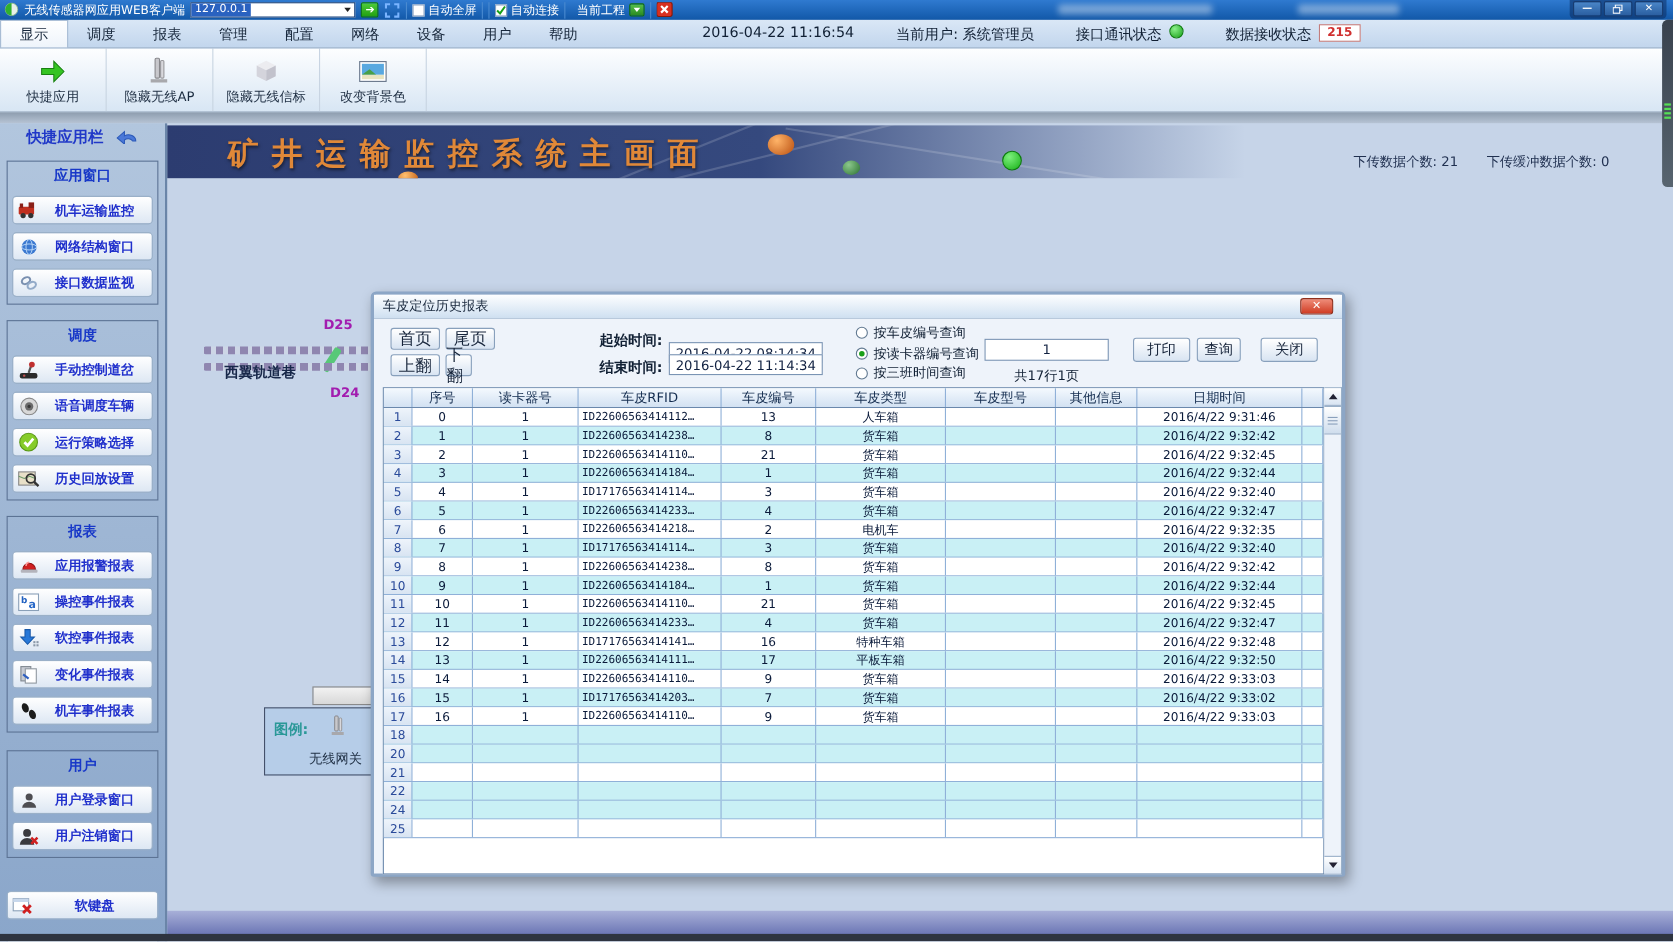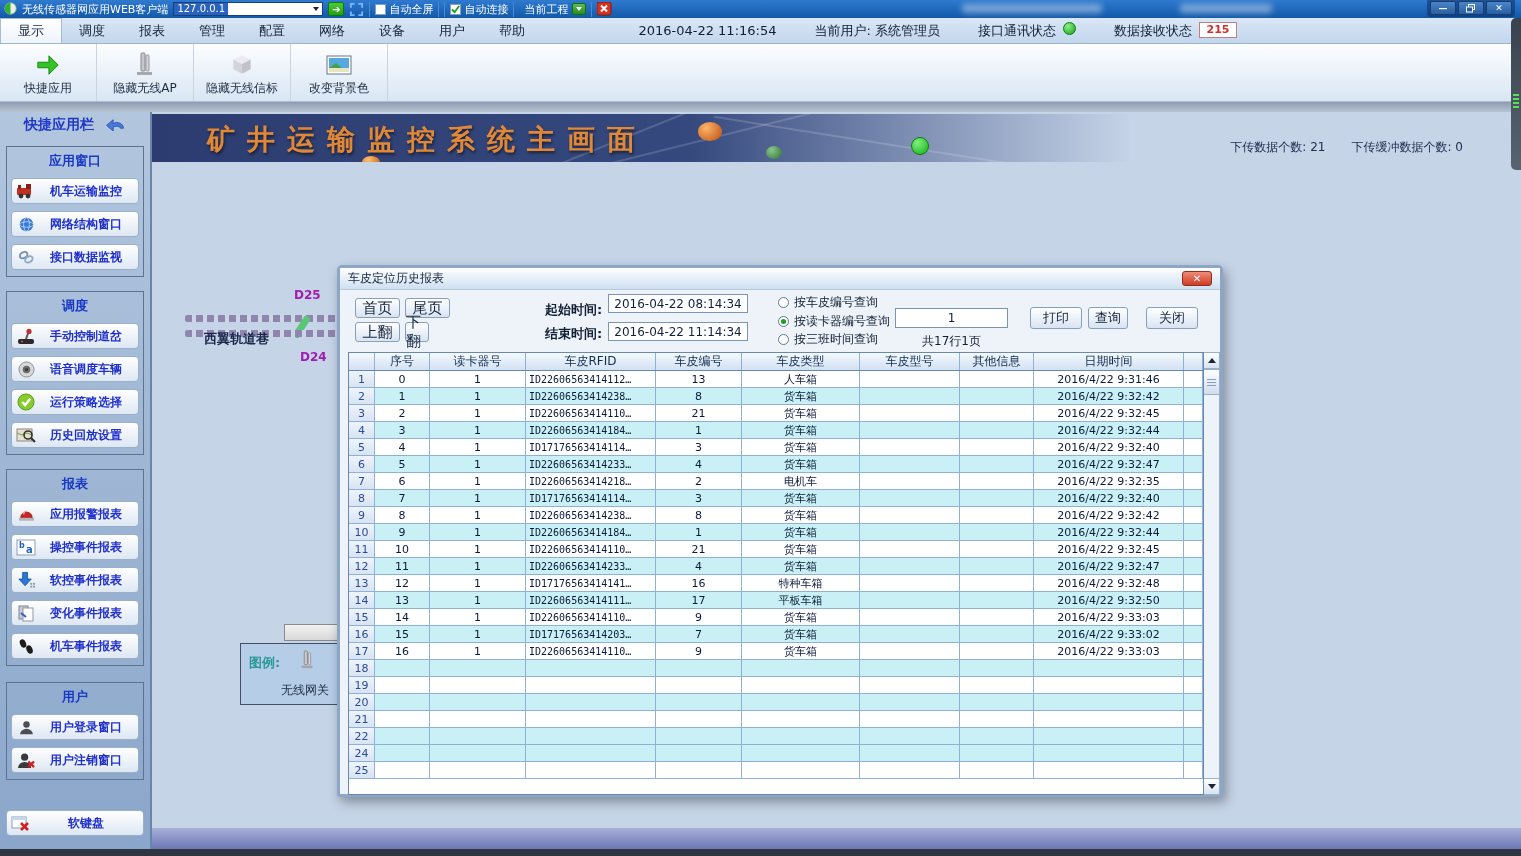--- a/index.html
+++ b/index.html
@@ -514,21 +514,21 @@
       <div class="dlg-close">✕</div>
     </div>
 
     <div class="dlg-controls">
       <div class="btn" style="left:15px; top:8px; width:45px; height:20px;">首页</div>
       <div class="btn" style="left:65px; top:8px; width:45px; height:20px;">尾页</div>
       <div class="btn" style="left:15px; top:32px; width:45px; height:20px;">上翻</div>
       <div class="btn" style="left:65px; top:32px; width:24px; height:20px;">下翻</div>
 
       <span class="lblc" style="left:205px; top:11px;">起始时间:</span>
-      <input class="tinput" style="left: 268px; top: 4px; width: 140px; height: 19px;" value="2016-04-22 08:14:34">
+      <input class="tinput" style="left: 268px; top: 21px; width: 140px; height: 19px;" value="2016-04-22 08:14:34">
       <span class="lblc" style="left:205px; top:35px;">结束时间:</span>
       <input class="tinput" style="left: 268px; top: 32px; width: 140px; height: 19px;" value="2016-04-22 11:14:34">
 
       <div class="radio-row" style="top:5px;">
         <span class="radio"></span>
         <span class="rlbl">按车皮编号查询</span>
       </div>
       <div class="radio-row" style="top:24px;">
         <span class="radio checked"></span>
         <span class="rlbl">按读卡器编号查询</span>
@@ -770,32 +770,20 @@
               <div class="td c0"></div>
               <div class="td c1"></div>
               <div class="td c2"></div>
               <div class="td c3"></div>
               <div class="td c4"></div>
               <div class="td c5"></div>
               <div class="td c6"></div>
               <div class="td c7"></div>
               <div class="td"></div>
             </div>
-            <div class="trow odd">
-              <div class="td num">19</div>
-              <div class="td c0"></div>
-              <div class="td c1"></div>
-              <div class="td c2"></div>
-              <div class="td c3"></div>
-              <div class="td c4"></div>
-              <div class="td c5"></div>
-              <div class="td c6"></div>
-              <div class="td c7"></div>
-              <div class="td"></div>
-            </div>
             <div class="trow even">
               <div class="td num">20</div>
               <div class="td c0"></div>
               <div class="td c1"></div>
               <div class="td c2"></div>
               <div class="td c3"></div>
               <div class="td c4"></div>
               <div class="td c5"></div>
               <div class="td c6"></div>
               <div class="td c7"></div>

